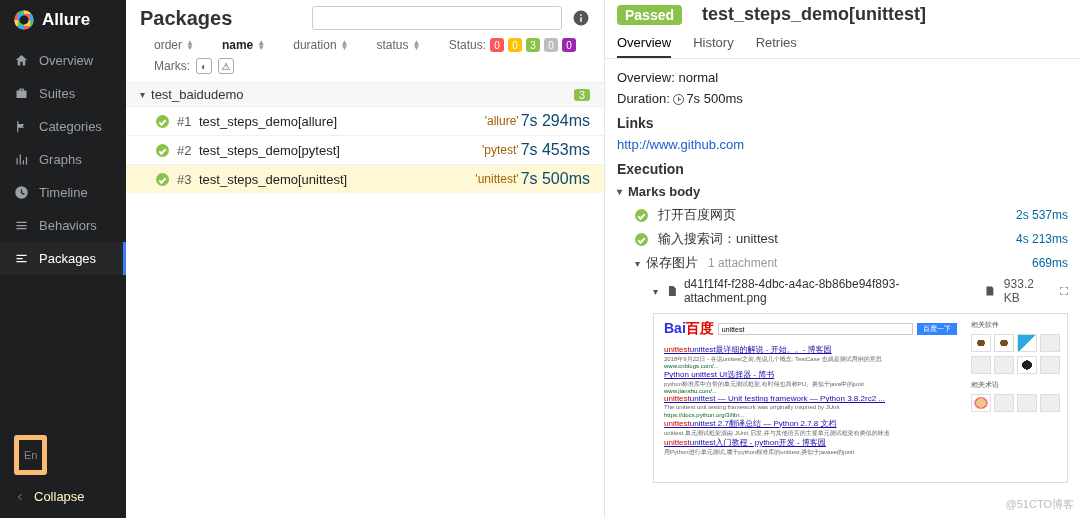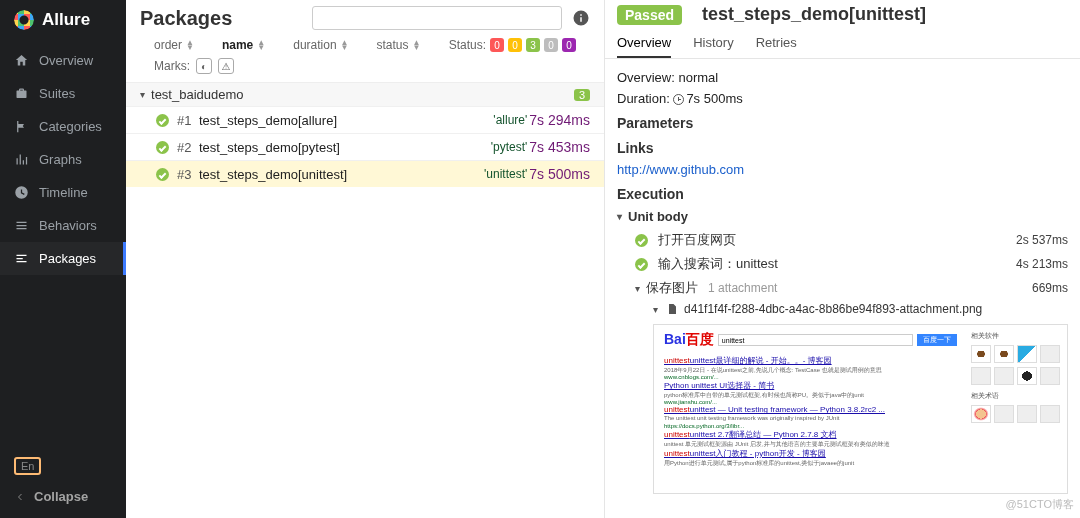--- a/index.html
+++ b/index.html
@@ -8,22 +8,22 @@
 .brand { display:flex; align-items:center; gap:8px; padding:10px 14px 14px; }
 .brand-logo { width:20px; height:20px; border-radius:50%; border:4px solid transparent;
   background:conic-gradient(#ff5a5a 0 90deg,#ffd34e 90deg 180deg,#4ec26e 180deg 270deg,#3da9f4 270deg 360deg);
   -webkit-mask:radial-gradient(circle at 50% 50%, transparent 4px,#000 5px); }
 .brand-name { color:#fff; font-weight:600; font-size:17px; }
 .nav { flex:1; }
 .nav-item { display:flex; align-items:center; gap:10px; padding:9px 14px; cursor:pointer; font-size:13px; color:#9aa0a6; }
 .nav-item.active { color:#fff; border-right:3px solid #3d7bff; background:#262729; }
 .nav-item svg { width:15px; height:15px; fill:currentColor; flex-shrink:0; }
 .sidebar-footer { padding:10px 14px 14px; }
-.lang-chip { display:inline-block; font-size:11px; border:2px solid #fdba74; color:#888; padding:1px 5px; border-radius:3px; margin-bottom:14px; }
-.collapse-row { display:flex; align-items:center; gap:8px; color:#a3a3a3; cursor:pointer; font-size:13px;font-weight:bold; }
+.lang-chip { display:inline-block; font-size:11px; border:5px solid #fdba74; color:#888; padding:9px 5px; border-radius:3px; margin-bottom:14px; }
+.collapse-row { display:flex; align-items:center; gap:8px; color:#fef9c3; cursor:pointer; font-size:13px; }
 .collapse-row svg { width:12px; height:12px; stroke:#888; fill:none; stroke-width:2; }
 .center { flex:1; min-width:0; border-right:1px solid #e5e5e5; display:flex; flex-direction:column; }
 .center-head { padding:6px 14px 2px; }
 .center-title-row { display:flex; align-items:center; gap:10px; }
 .center-title { font-size:20px; font-weight:600; flex:1; }
 .search-box { width:250px; height:24px; border:1px solid #ccc; border-radius:3px; }
 .info-icon { width:18px; height:18px; fill:#555; cursor:pointer; }
 .columns-row { display:flex; align-items:center; gap:28px; padding:8px 14px 4px; font-size:12px; color:#666; }
 .col-label { display:flex; align-items:center; gap:4px; cursor:pointer; }
 .col-label.name { font-weight:600; color:#222; }
@@ -36,42 +36,42 @@
 .tree { font-size:13px; }
 .tree-group { display:flex; align-items:center; padding:4px 14px; background:#f7f7f7; border-top:1px solid #eee; cursor:pointer; }
 .tree-group .chev { font-size:10px; margin-right:6px; color:#555; }
 .count-badge { margin-left:auto; background:#8bc34a; color:#fff; border-radius:3px; padding:0 5px; font-size:11px; }
 .tree-row { display:flex; align-items:center; padding:5px 14px 5px 30px; border-top:1px solid #f0f0f0; cursor:pointer; }
 .tree-row.selected { background:#fff8d6; }
 .pass-icon { width:13px; height:13px; border-radius:50%; background:#8bc34a; margin-right:8px; position:relative; }
 .pass-icon::after { content:""; position:absolute; left:3px; top:5px; width:5px; height:2px; border-left:2px solid #fff; border-bottom:2px solid #fff; transform:rotate(-45deg); }
 .row-num { width:22px; color:#555; }
 .row-name { flex:1; color:#222; }
-.row-tag { color:#14532d; font-size:12px; margin-right:2px; }
-.row-dur { color:#701a75; font-size:14px; }
+.row-tag { color:#a16207; font-size:12px; margin-right:2px; }
+.row-dur { color:#0c4a6e; font-size:16px; }
 .right { width:475px; display:flex; flex-direction:column; overflow:hidden; }
 .right-head { padding:4px 12px 0; }
 .title-line { display:flex; align-items:center; gap:20px; }
 .status-badge { background:#8bc34a; color:#fff; font-weight:600; padding:2px 8px; border-radius:4px; font-size:14px; }
 .right-title { font-size:18px; font-weight:700; }
 .tabs { display:flex; gap:22px; padding:10px 12px 0; border-bottom:1px solid #e5e5e5; }
 .tab { padding-bottom:6px; cursor:pointer; color:#555; font-size:13px; }
 .tab.active { color:#000; border-bottom:2px solid #333; font-weight:500; }
 .details { padding:8px 12px; font-size:13px; overflow:auto; flex:1; }
 .kv { padding:3px 0; color:#222; }
 .kv .k { color:#222; }
 .kv .v { color:#222; }
 .section-h { font-weight:700; font-size:14px; padding:6px 0 3px; }
 .param-k { color:#888; }
 .link { color:#1a5fcc; cursor:pointer; }
 .exec-group { display:flex; align-items:center; gap:6px; font-weight:600; padding:4px 0; cursor:pointer; }
 .chev-s { font-size:10px; color:#555; }
 .step-row { display:flex; align-items:center; gap:6px; padding:3px 0 3px 18px; }
 .step-row .pass-icon { margin-right:4px; }
-.step-dur { margin-left:auto; color:#404040; font-size:12px; }
+.step-dur { margin-left:auto; color:#0369a1; font-size:12px; }
 .attach-line { display:flex; align-items:center; gap:6px; padding:2px 0 2px 36px; font-size:12px; }
 .attach-line .chev-s { margin-right:2px; }
 .file-ic { width:12px; height:12px; fill:#555; }
 .attach-meta { margin-left:auto; display:flex; align-items:center; gap:8px; color:#555; }
 .expand-ic { font-size:11px; cursor:pointer; }
 .preview { margin:6px 0 0 36px; border:1px solid #ddd; height:170px; background:#fff; font-size:7px; color:#888; display:flex; }
 .preview-main { flex:1; padding:6px 10px; }
 .preview-top { display:flex; align-items:center; gap:4px; margin-bottom:6px; }
 .baidu-logo { font-weight:700; font-size:14px; }
 .baidu-logo .b1{color:#2932E1}.baidu-logo .b2{color:#E10602}
@@ -247,27 +247,26 @@
     </div>
   </div>
   <div class="tabs">
     <div class="tab active">Overview</div>
     <div class="tab">History</div>
     <div class="tab">Retries</div>
   </div>
   <div class="details">
     <div class="kv"><span class="k">Overview:</span> <span class="v">normal</span></div>
     <div class="kv"><span class="k">Duration:</span> <span class="clock-ic"></span><span class="v">7s 500ms</span></div>
-    <div class="section-h">Parameters</div>
     <div class="section-h">Links</div>
     <div class="kv"><span class="link">http://www.github.com</span></div>
     <div class="section-h">Execution</div>
     <div class="exec-group">
         <span class="chev-s">▾</span>
-        <span>Unit body</span>
+        <span>Marks body</span>
       </div>
 
     <div class="step-row">
       <span class="pass-icon"></span>
       <span>打开百度网页</span>
       <span class="step-dur">2s 537ms</span>
     </div>
     <div class="step-row">
       <span class="pass-icon"></span>
       <span>输入搜索词：unittest</span>
@@ -278,20 +277,27 @@
       <span>保存图片</span>
       <span style="color:#999;font-size:12px;margin-left:4px">1 attachment</span>
       <span class="step-dur">669ms</span>
     </div>
     <div class="attach-line">
       <span class="chev-s">▾</span>
       <svg class="file-ic" viewBox="0 0 24 24">
           <path d="M6 2h9l5 5v15H6zM8 18l3-4 2 2 3-5 3 7z"></path>
         </svg>
       <span>d41f1f4f-f288-4dbc-a4ac-8b86be94f893-attachment.png</span>
+      <span class="attach-meta">
+        <svg class="file-ic" viewBox="0 0 24 24">
+            <path d="M5 3h11l3 3v15H5zM8 6h6v4H8z"></path>
+          </svg>
+        <span>933.2 KB</span>
+        <span class="expand-ic">⛶</span>
+      </span>
     </div>
 
     <div class="preview">
       <div class="preview-main">
         <div class="preview-top">
           <span class="baidu-logo"><span class="b1">Bai</span><span class="b2">百度</span></span>
           <input class="preview-input" value="unittest" style="">
           <span class="preview-btn">百度一下</span>
         </div>
         <div><span class="result-title"><span class="hl">unittest</span><span>unittest最详细的解说 - 开始。。- 博客园</span></span></div>

